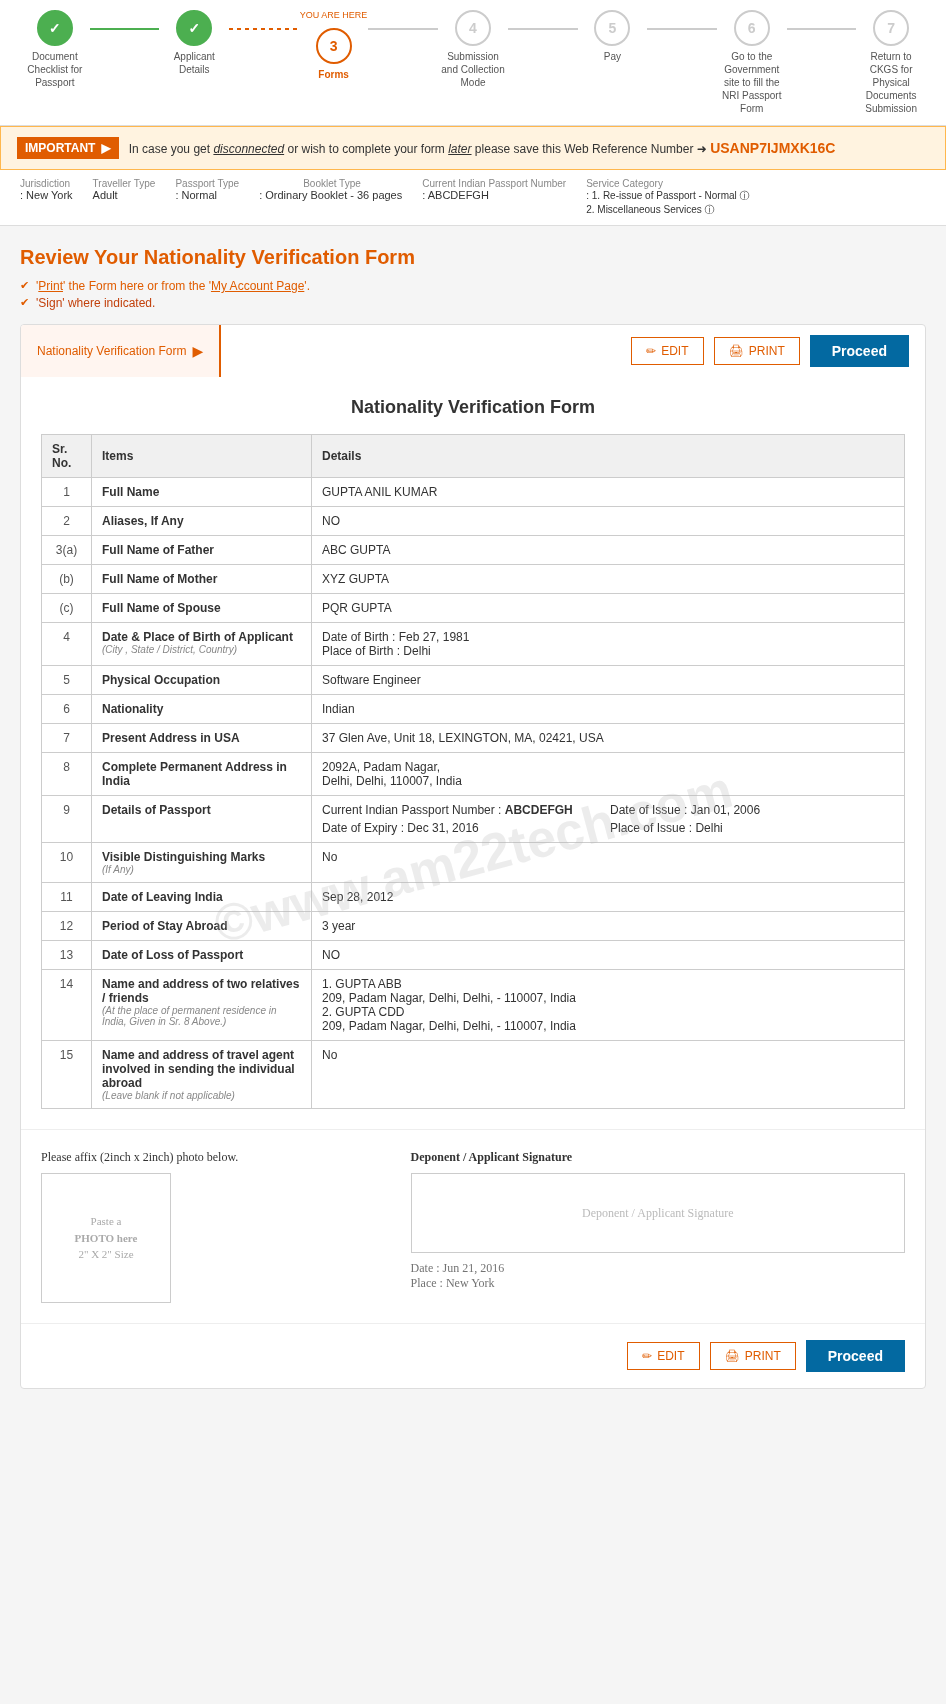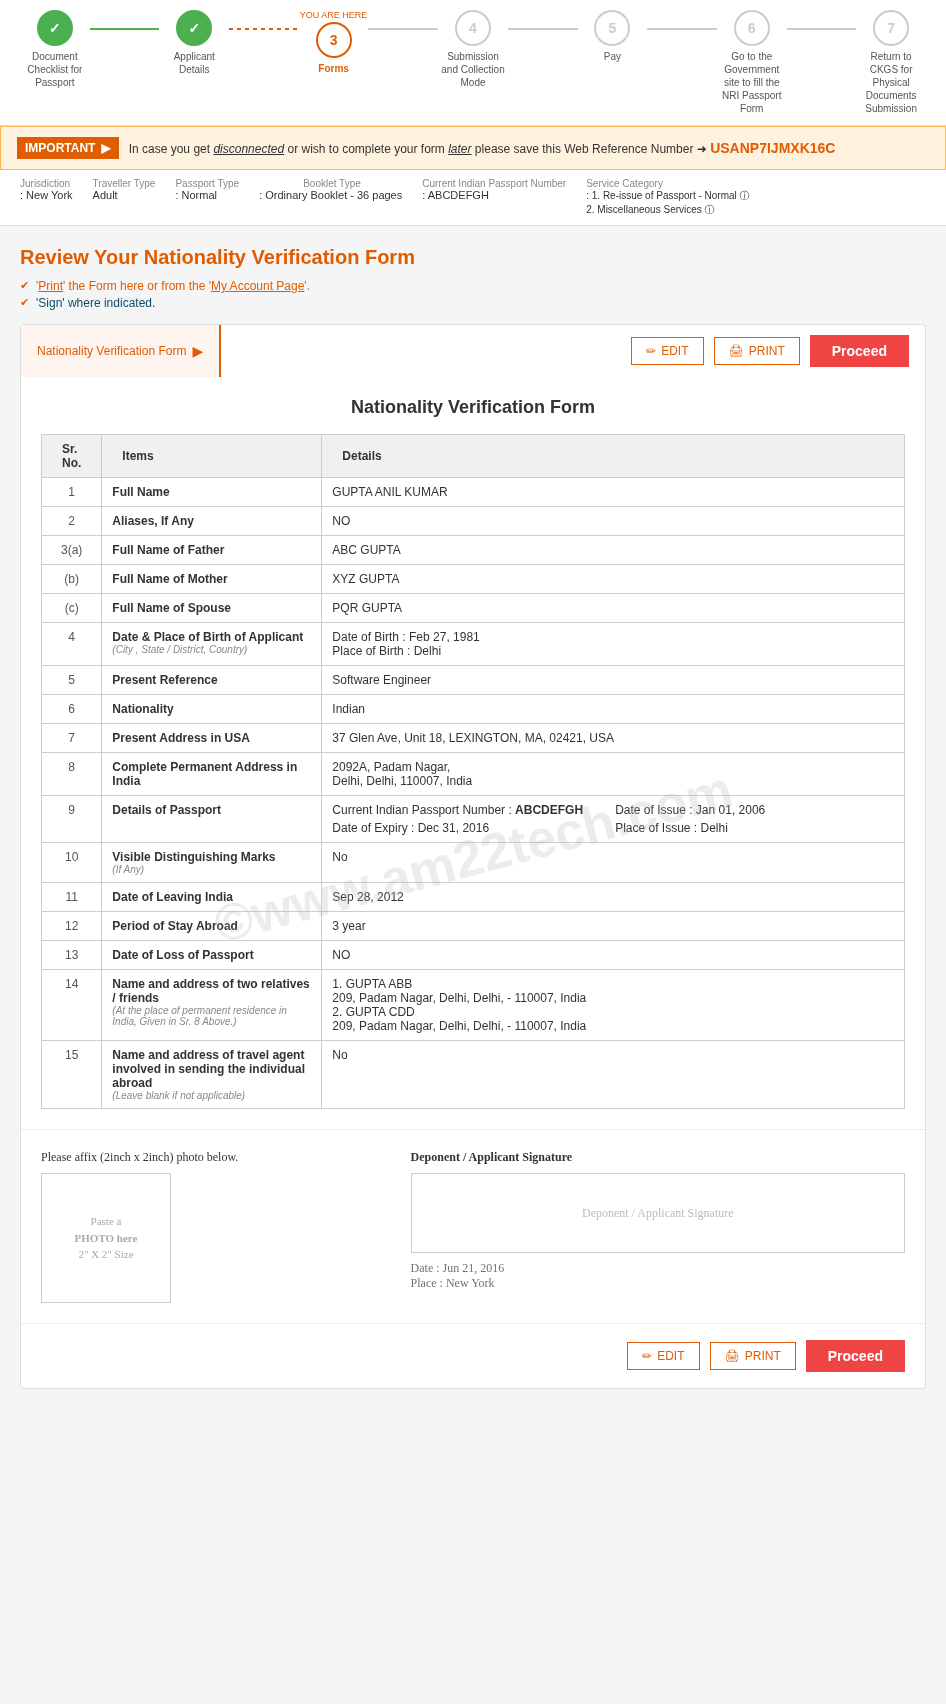--- a/index.html
+++ b/index.html
@@ -199,21 +199,21 @@
       background: #fff;
       color: #e05c00;
       padding: 6px 14px;
       font-size: 12px;
       cursor: pointer;
       display: flex;
       align-items: center;
       gap: 5px;
     }
     .btn-proceed {
-      background: #ef4444;
+      background: #0369a1;
       color: white;
       border: none;
       padding: 8px 22px;
       font-size: 14px;
       font-weight: bold;
       cursor: pointer;
     }
 
     
     .form-body {
@@ -227,21 +227,21 @@
       color: #333;
     }
     .data-table {
       width: 100%;
       border-collapse: collapse;
       font-size: 12px;
     }
     .data-table th {
       background: #f0f0f0;
       border: 1px solid #ccc;
-      padding: 7px 20px;
+      padding: 7px 10px;
       text-align: left;
       font-weight: bold;
       color: #333;
     }
     .data-table td {
       border: 1px solid #ccc;
       padding: 7px 10px;
       vertical-align: top;
       color: #333;
     }
@@ -330,21 +330,21 @@
   </div>
   <div class="step-connector done"></div>
 
   <div class="step-wrapper">
     <div class="step-circle done">✓</div>
     <div class="step-label">Applicant Details</div>
   </div>
   <div class="connector-dots"></div>
 
   <div class="step-wrapper">
-    <div style="font-size:9px; color:#e05c00; text-align:center; margin-bottom:2px;">YOU ARE HERE</div>
+    <div style="font-size:9px; color:#e05c00; text-align:center; margin-bottom:8px;">YOU ARE HERE</div>
     <div class="step-circle active">3</div>
     <div class="step-label active">Forms</div>
   </div>
   <div class="step-connector"></div>
 
   <div class="step-wrapper">
     <div class="step-circle">4</div>
     <div class="step-label">Submission and Collection Mode</div>
   </div>
   <div class="step-connector"></div>
@@ -410,21 +410,21 @@
 <div class="main-content">
   <div class="section-title">
     <span>Review Your </span><span>Nationality Verification Form</span>
   </div>
 
   <ul class="checklist">
     <li class="orange">
       <span style="color:#e05c00;text-align:right;">'<a href="#" style="color:#e05c00;">Print</a>' the Form here or from the '<a href="#" style="color:#e05c00;">My Account Page</a>'.</span>
     </li>
     <li class="orange">
-      <span style="color:#0c4a6e;">'Sign' where indicated.</span>
+      <span style="color:#c2410c;">'Sign' where indicated.</span>
     </li>
   </ul>
 
   <div class="form-panel-wrapper">
     <div class="form-panel">
 
       <div class="form-panel-header">
         <div class="form-tab">
           <span>Nationality Verification Form</span>
           <span class="form-tab-arrow">▶</span>
@@ -481,21 +481,21 @@
                 <td><span class="item-label">Full Name of Spouse</span></td>
                 <td>PQR GUPTA</td>
               </tr>
               <tr>
                 <td>4</td>
                 <td><span class="item-label">Date &amp; Place of Birth of Applicant</span><div class="item-sub">(City , State / District, Country)</div></td>
                 <td>Date of Birth : Feb 27, 1981<br>Place of Birth : Delhi</td>
               </tr>
               <tr>
                 <td>5</td>
-                <td><span class="item-label">Present Reference</span></td>
+                <td><span class="item-label">Physical Occupation</span></td>
                 <td>Software Engineer</td>
               </tr>
               <tr>
                 <td>6</td>
                 <td><span class="item-label">Nationality</span></td>
                 <td>Indian</td>
               </tr>
               <tr>
                 <td>7</td>
                 <td><span class="item-label">Present Address in USA</span></td>

